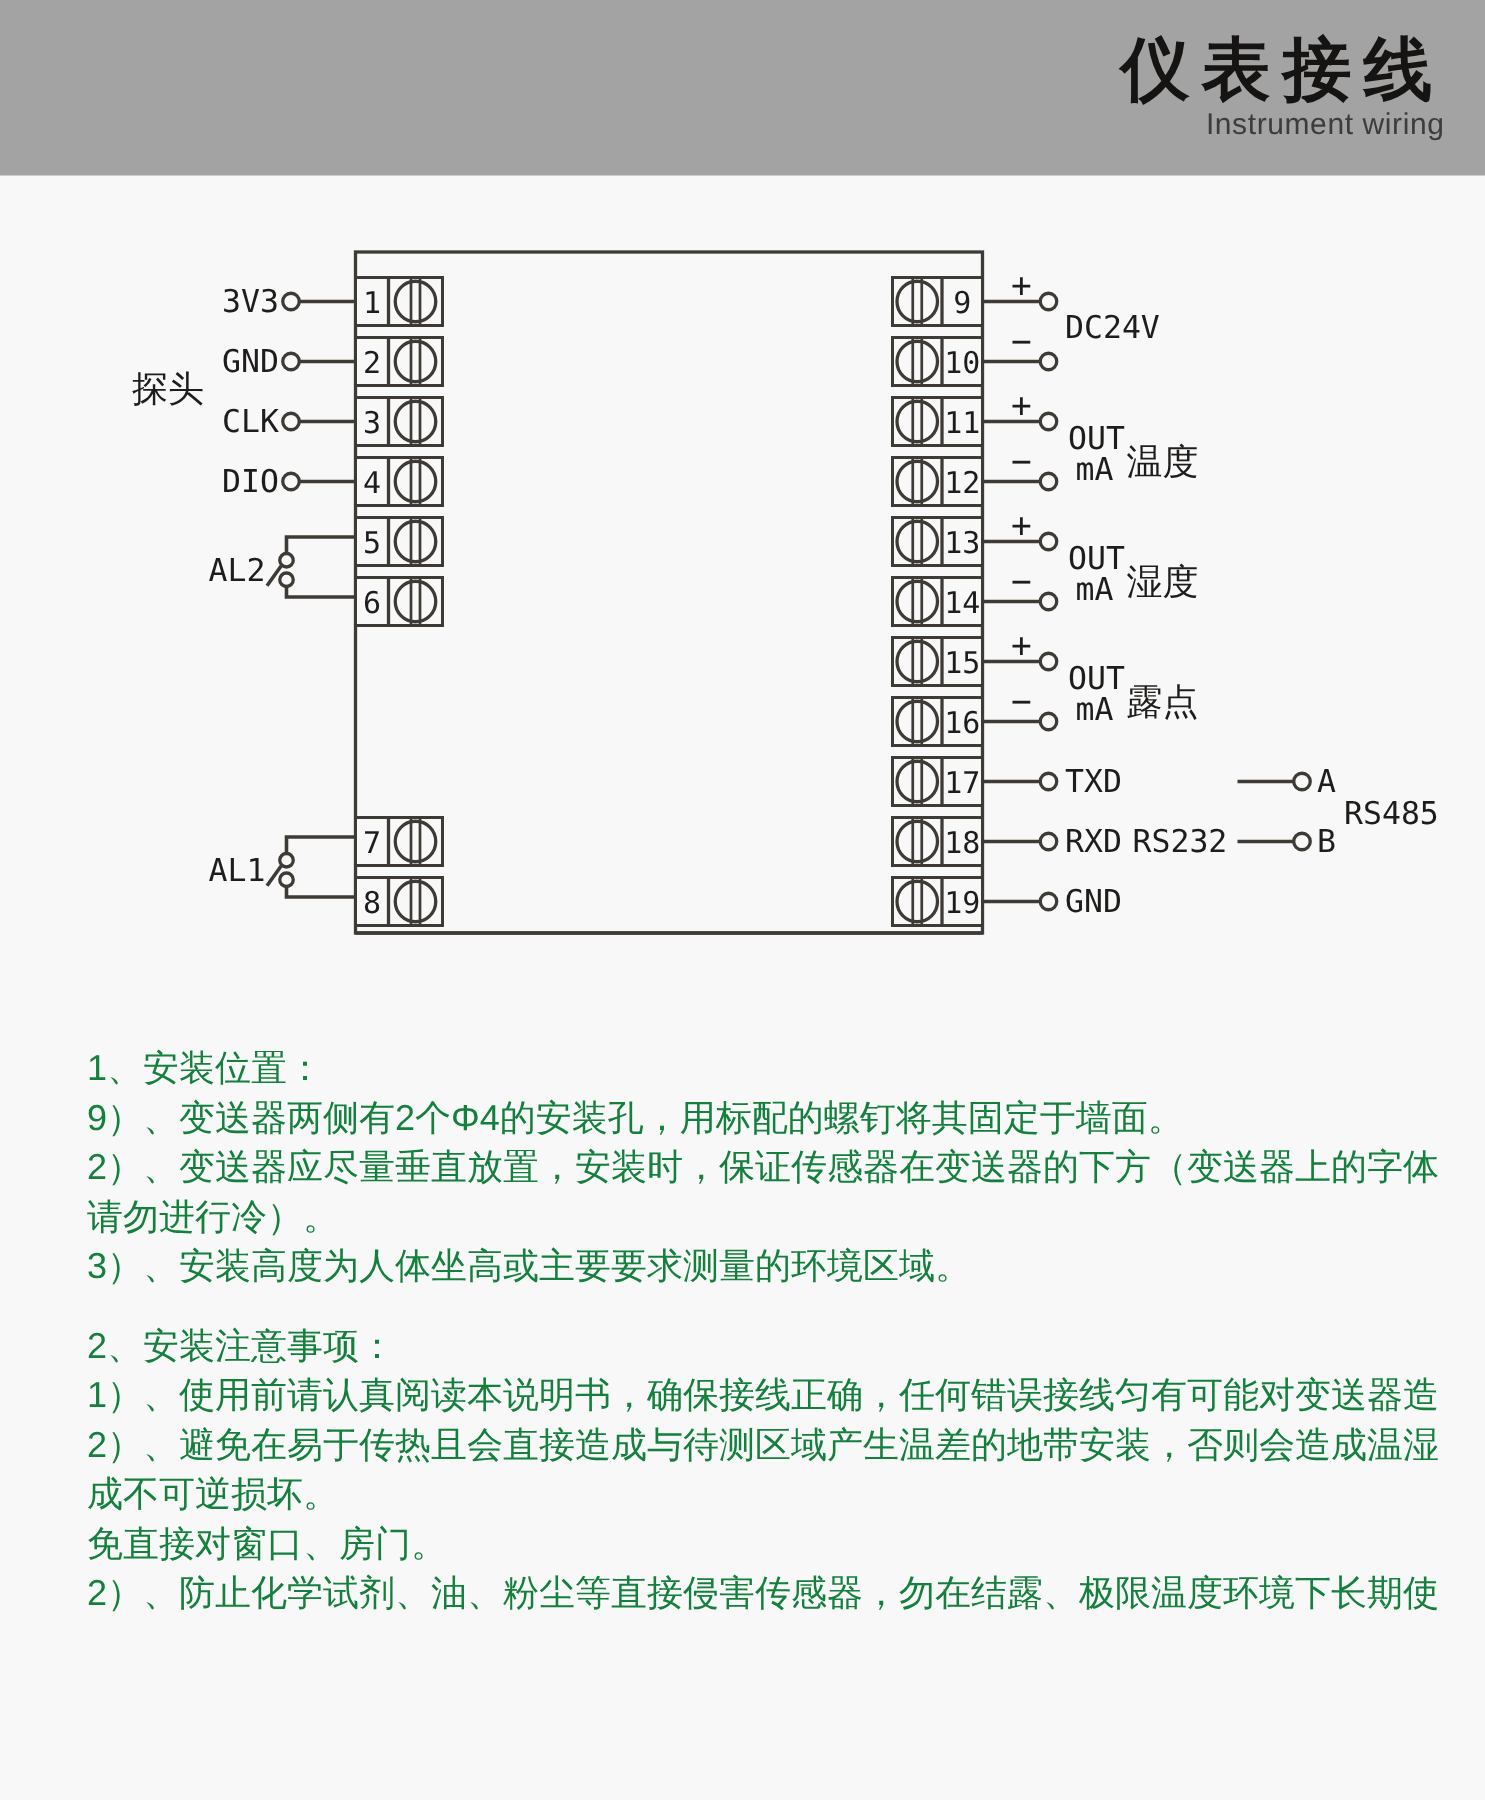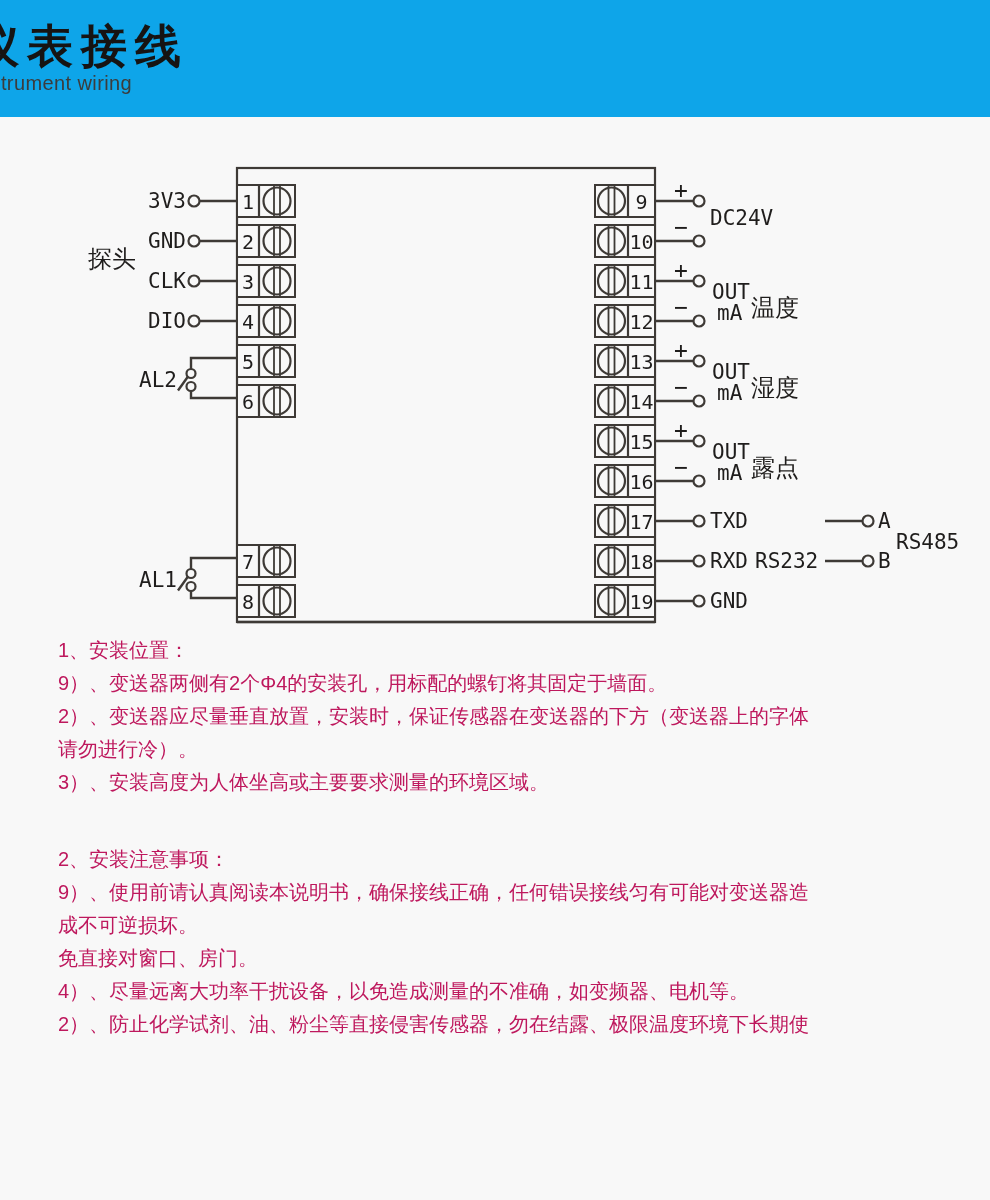--- a/index.html
+++ b/index.html
@@ -3,21 +3,21 @@
 <meta charset="utf-8">
 <style>
   html,body{margin:0;padding:0;}
   body{
     width:990px;height:1200px;position:relative;overflow:hidden;
     background:#f8f8f8;
     font-family:"Liberation Sans",sans-serif;
   }
   .header{
     position:absolute;left:0;top:0;width:990px;height:117px;
-    background:#0ea5e9;text-align:left;
+    background:#a3a3a3;text-align:right;
   }
   .header-inner{transform:translateX(-27px);}
   .title{
     padding-top:21px;font-size:46px;line-height:50px;font-weight:700;
     letter-spacing:8px;color:#161413;
   }
   .subtitle{
     font-size:20px;line-height:24px;color:#3c3c3c;letter-spacing:0.4px;
   }
   .diagram{position:absolute;left:0;top:115px;}
@@ -26,25 +26,25 @@
   .wire{stroke:#3e3a36;fill:none;stroke-width:2.4px;}
   .tbox{stroke:#3e3a36;fill:#f8f8f8;stroke-width:2px;}
   .pin{stroke:#3e3a36;fill:#f8f8f8;stroke-width:2.2px;}
   text{fill:#1f1d1c;}
   .lbl{font-family:"DejaVu Sans Mono",monospace;font-size:21px;}
   .end{text-anchor:end;}
   .sign{font-family:"DejaVu Sans Mono",monospace;font-size:23px;text-anchor:middle;}
   .tnum{font-family:"DejaVu Sans Mono",monospace;font-size:20px;text-anchor:middle;}
   .cjk{font-family:"Liberation Sans",sans-serif;font-size:24px;}
   .notes{
-    position:absolute;left:58px;top:634px;width:900px;
-    font-size:20px;line-height:33px;color:#be185d;
+    position:absolute;left:58px;top:696px;width:900px;
+    font-size:24px;line-height:33px;color:#15803d;
   }
   .note-line{white-space:nowrap;}
-  .sec2{margin-top:44px;}
+  .sec2{margin-top:20px;}
 </style>
 </head>
 <body>
 
 <div class="header">
   <div class="header-inner">
     <div class="title">仪表接线</div>
     <div class="subtitle">Instrument wiring</div>
   </div>
 </div>
@@ -282,19 +282,19 @@
 <div class="notes">
   <div>
     <div class="note-line">1、安装位置：</div>
     <div class="note-line">9）、变送器两侧有2个Φ4的安装孔，用标配的螺钉将其固定于墙面。</div>
     <div class="note-line">2）、变送器应尽量垂直放置，安装时，保证传感器在变送器的下方（变送器上的字体</div>
     <div class="note-line">请勿进行冷）。</div>
     <div class="note-line">3）、安装高度为人体坐高或主要要求测量的环境区域。</div>
   </div>
   <div class="sec2">
     <div class="note-line">2、安装注意事项：</div>
-    <div class="note-line">9）、使用前请认真阅读本说明书，确保接线正确，任何错误接线匀有可能对变送器造</div>
+    <div class="note-line">1）、使用前请认真阅读本说明书，确保接线正确，任何错误接线匀有可能对变送器造</div>
+    <div class="note-line">2）、避免在易于传热且会直接造成与待测区域产生温差的地带安装，否则会造成温湿</div>
     <div class="note-line">成不可逆损坏。</div>
     <div class="note-line">免直接对窗口、房门。</div>
-    <div class="note-line">4）、尽量远离大功率干扰设备，以免造成测量的不准确，如变频器、电机等。</div>
     <div class="note-line">2）、防止化学试剂、油、粉尘等直接侵害传感器，勿在结露、极限温度环境下长期使</div>
   </div>
 </div>
 
 </body></html>

